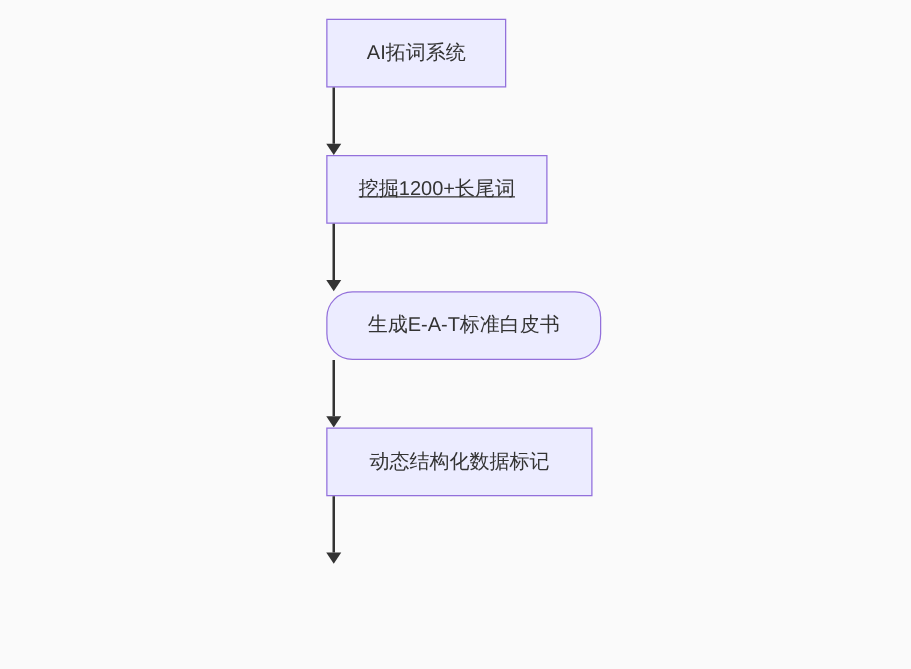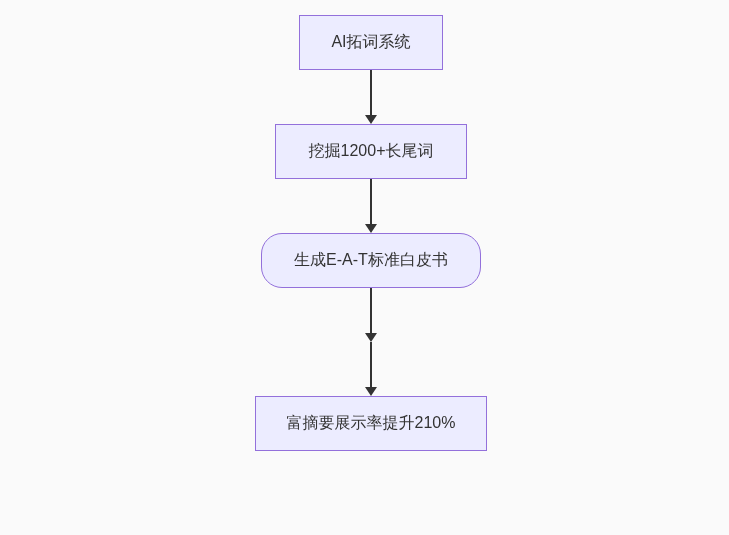--- a/index.html
+++ b/index.html
@@ -15,37 +15,36 @@
     background: #fafafa;
     overflow: hidden;
   }
   .flowchart {
     position: absolute;
     left: 371px;
     top: 15px;
     transform: translateX(-50%);
     display: flex;
     flex-direction: column;
-    align-items: center;
   }
   .node {
     box-sizing: border-box;
     height: 55px;
     background: #ECECFF;
     border: 1.5px solid #9370DB;
     color: #333333;
     font-size: 16px;
     display: flex;
     align-items: center;
     justify-content: center;
     white-space: nowrap;
     padding: 0 15px;
   }
   .node-1 { width: 144px; }
-  .node-2 { width: 192px; }
+  .node-2 { width: 177px; text-decoration: underline; }
   .node-3 { width: 220px; border-radius: 21px; }
   .node-4 { width: 213px; }
   .node-5 { width: 232px; }
   .arrow {
     height: 54px;
     width: 12px;
     display: flex;
     flex-direction: column;
     align-items: center;
     justify-content: flex-start;
@@ -89,24 +88,24 @@
 
     <div class="node node-3">
       <span>生成E-A-T标准白皮书</span>
     </div>
 
     <div class="arrow">
       <div class="shaft"></div>
       <div class="head"></div>
     </div>
 
+    <div class="node node-4">
+      <span>动态结构化数据标记</span>
+    </div>
 
     <div class="arrow">
       <div class="shaft"></div>
       <div class="head"></div>
     </div>
 
-    <div class="node node-5">
-      <span>富摘要展示率提升210%</span>
-    </div>
 
   </div>
 </div>
 
 </body></html>

